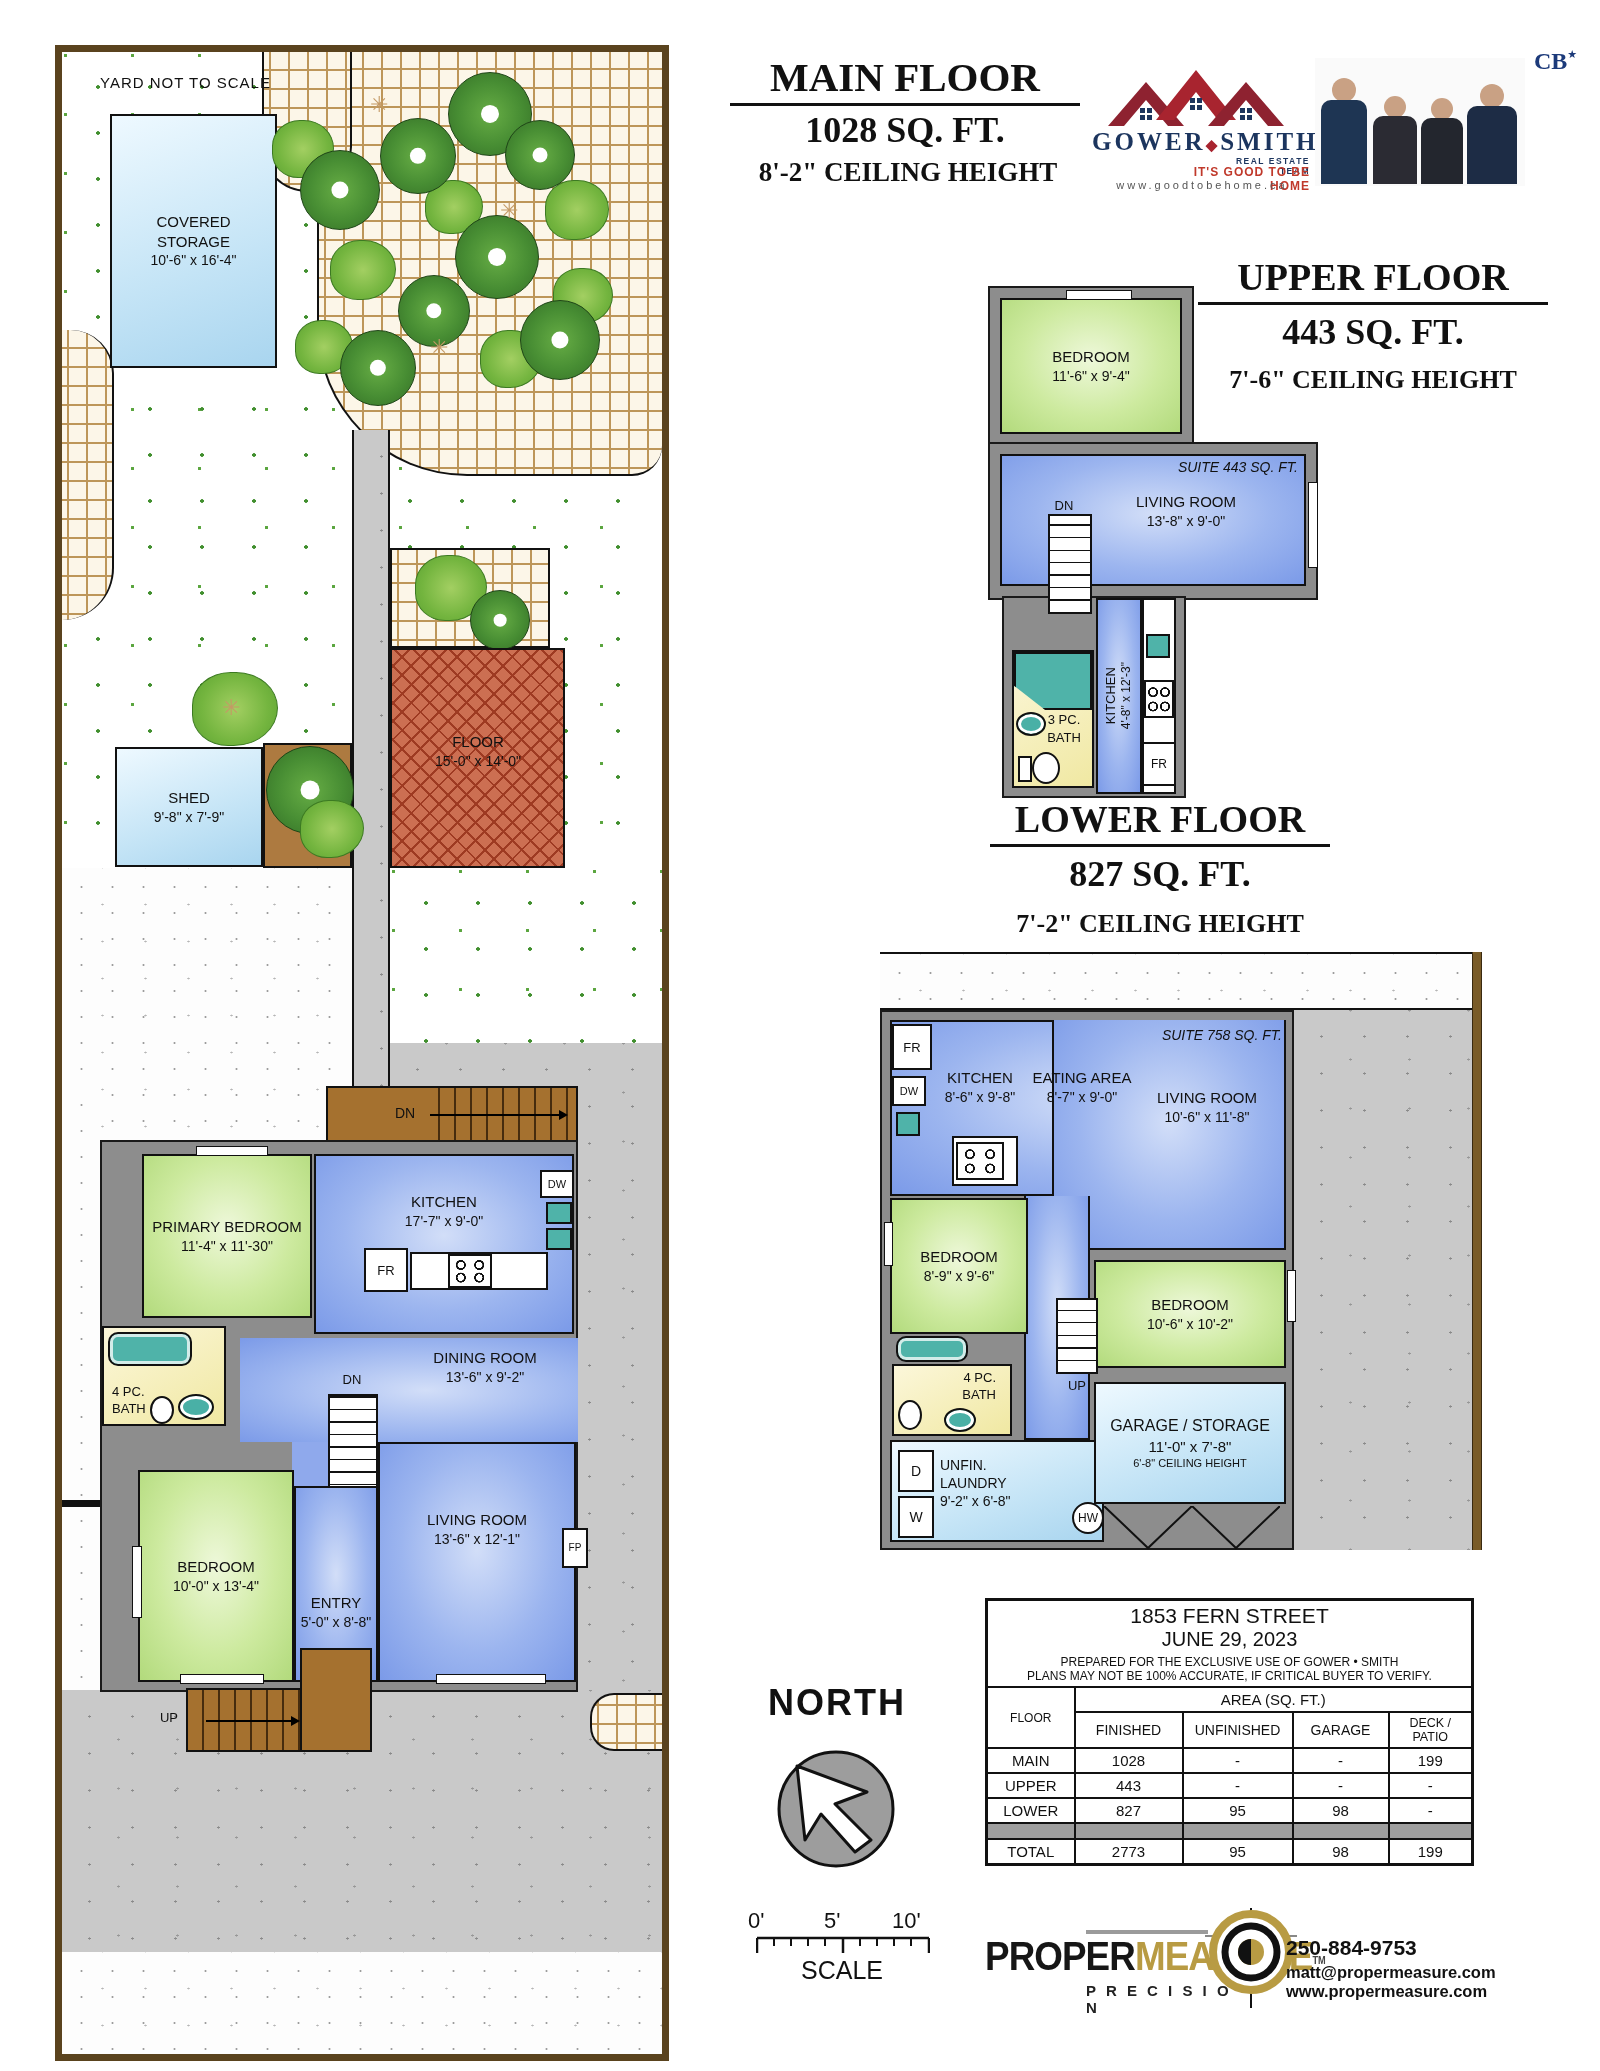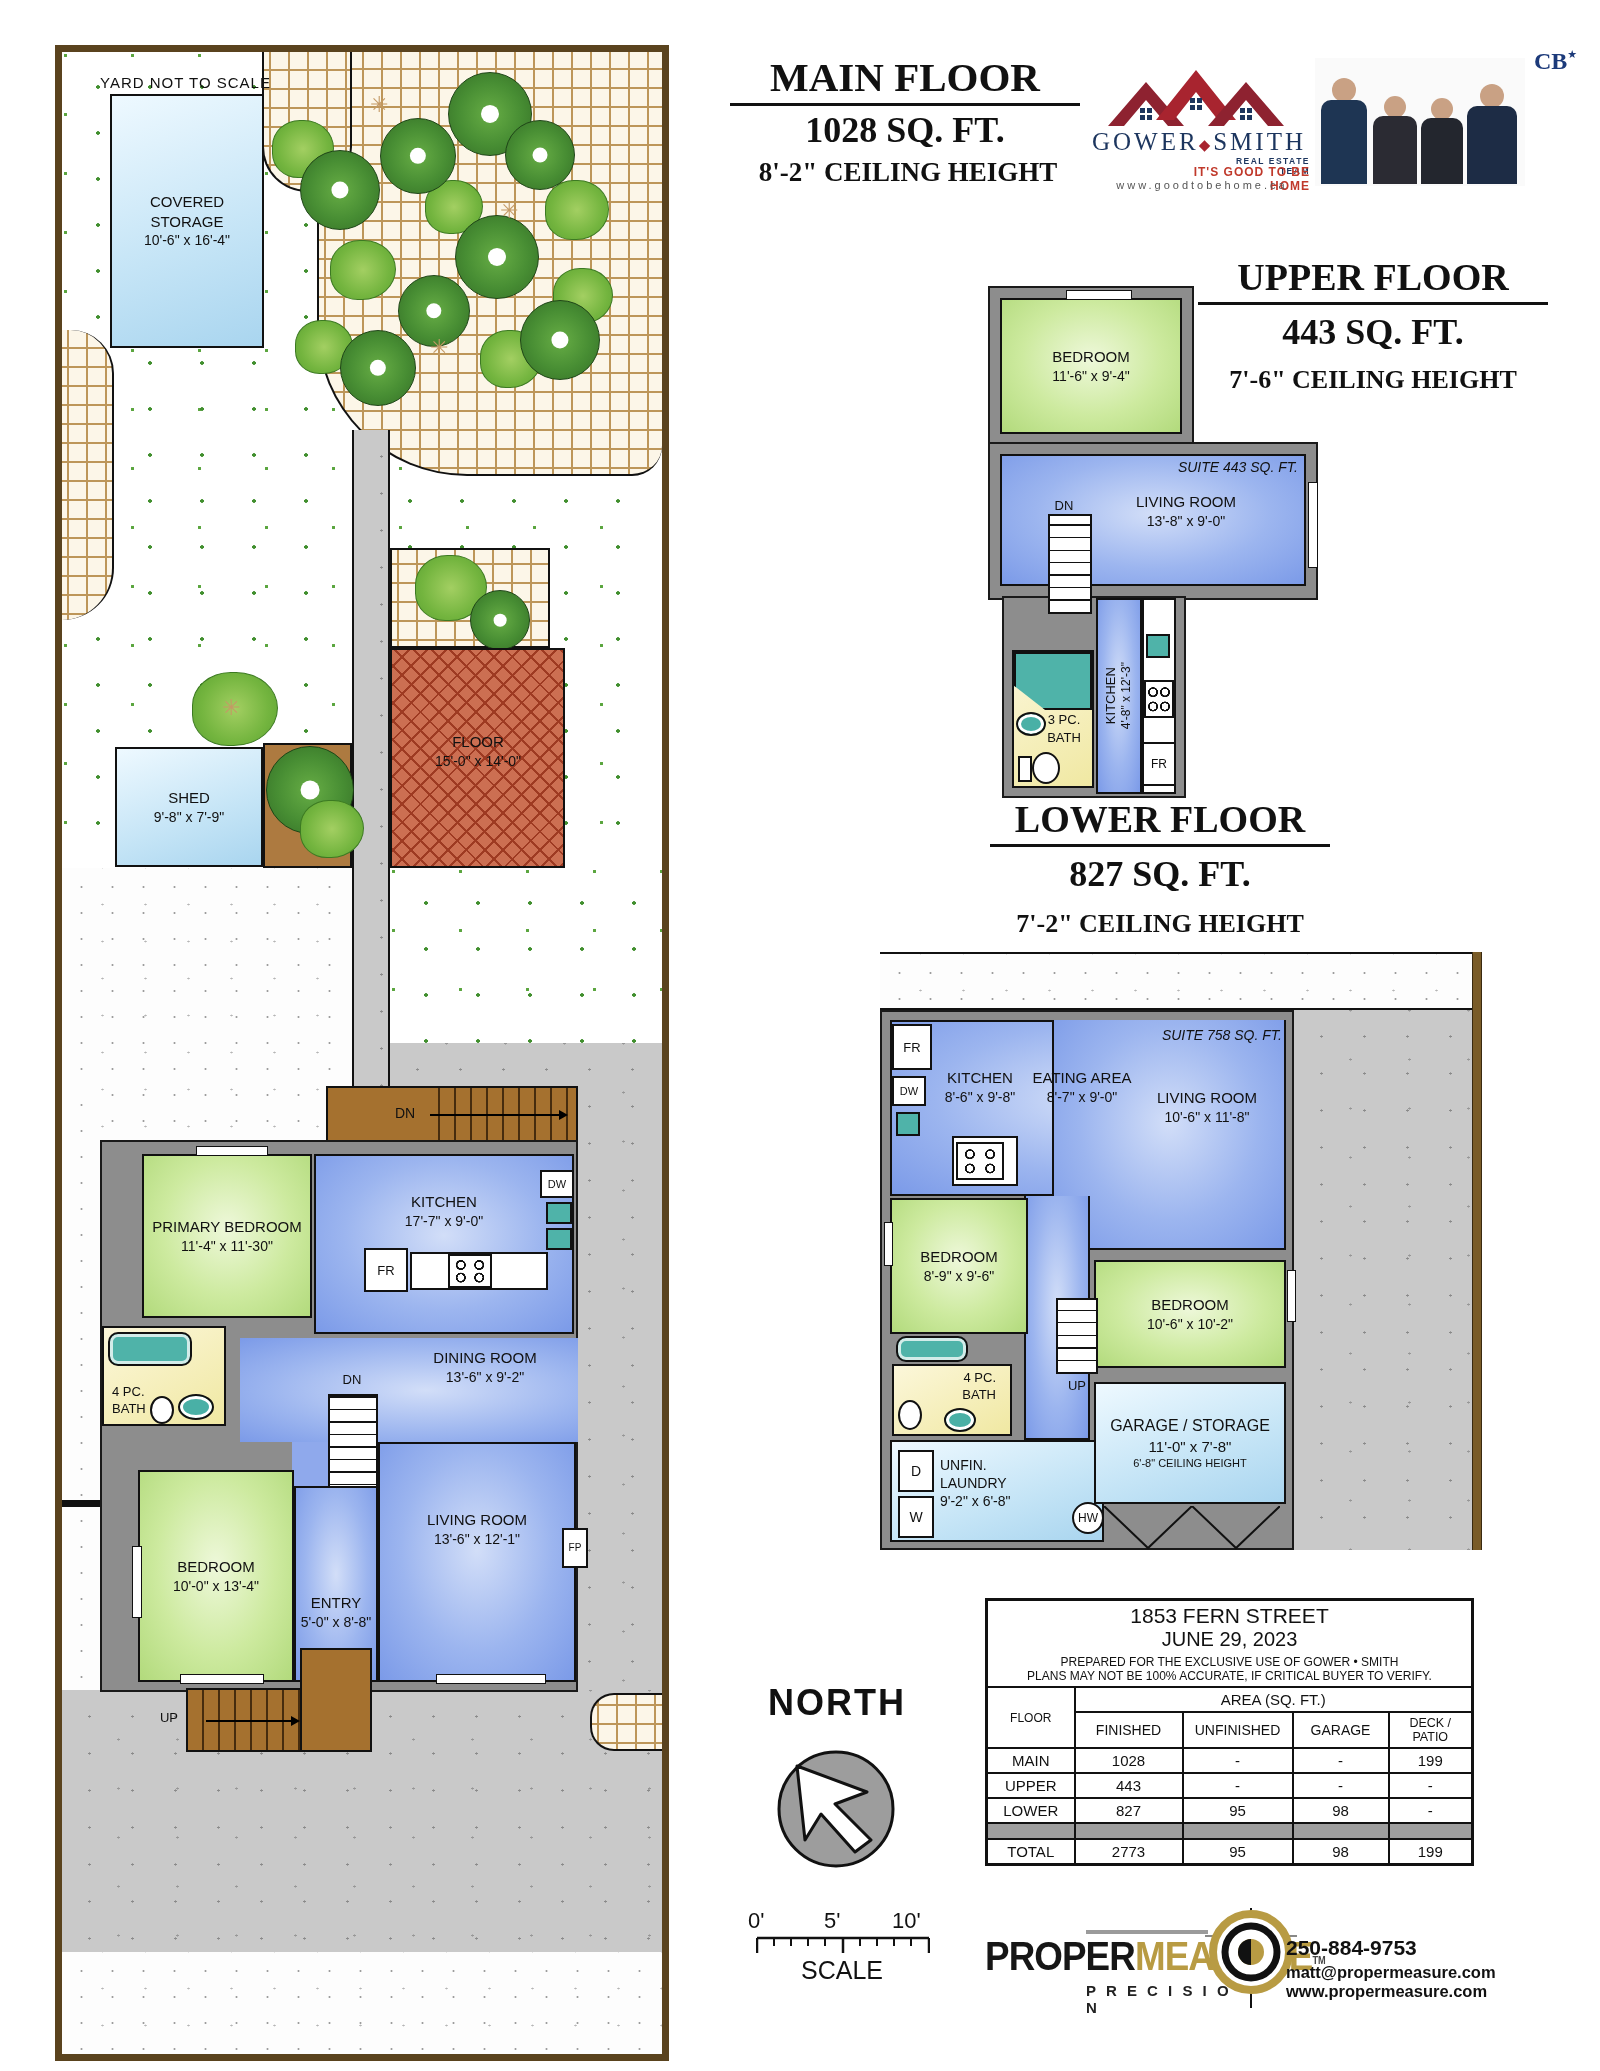--- a/index.html
+++ b/index.html
@@ -57,21 +57,21 @@
 <body>
 
 <div class="grass" style="left:62px;top:52px;width:600px;height:812px"></div>
 
 <div class="weave" style="left:317px;top:52px;width:345px;height:424px;border:2px solid #111;border-top:none;border-right:none;border-radius:0 0 30px 150px"></div>
 <div class="weave" style="left:262px;top:52px;width:90px;height:140px;border:2px solid #111;border-top:none;border-radius:0 0 45px 45px"></div>
 <div class="weave" style="left:62px;top:330px;width:52px;height:290px;border-right:2px solid #111;border-radius:0 50px 60px 0"></div>
 
 <div class="lbl" style="left:100px;top:73px;width:200px;font-size:15px;letter-spacing:1px;text-align:left">YARD NOT TO SCALE</div>
 
-<div class="room lblue" style="left:110px;top:94px;width:154px;height:254px">
+<div class="room lblue" style="left:110px;top:114px;width:167px;height:254px">
   <span class="nm" style="width:110px">COVERED STORAGE</span>
   <span class="dm">10'-6" x 16'-4"</span>
 </div>
 
 <div class="shrub" style="left:272px;top:120px;width:62px;height:58px"></div>
 <div class="shrub" style="left:330px;top:240px;width:66px;height:60px"></div>
 <div class="shrub" style="left:295px;top:320px;width:58px;height:54px"></div>
 <div class="shrub" style="left:545px;top:180px;width:64px;height:60px"></div>
 <div class="shrub" style="left:553px;top:268px;width:60px;height:56px"></div>
 <div class="shrub" style="left:425px;top:180px;width:58px;height:54px"></div>
@@ -202,21 +202,21 @@
     <rect x="49" y="55" width="5" height="5" fill="#1c355e"></rect>
   <rect x="92" y="38" width="5" height="5" fill="#1c355e"></rect>
     <rect x="99" y="38" width="5" height="5" fill="#1c355e"></rect>
   <rect x="92" y="45" width="5" height="5" fill="#1c355e"></rect>
     <rect x="99" y="45" width="5" height="5" fill="#1c355e"></rect>
   <rect x="142" y="48" width="5" height="5" fill="#1c355e"></rect>
     <rect x="149" y="48" width="5" height="5" fill="#1c355e"></rect>
   <rect x="142" y="55" width="5" height="5" fill="#1c355e"></rect>
     <rect x="149" y="55" width="5" height="5" fill="#1c355e"></rect>
 </svg>
-<div class="abs" style="left:1092px;top:128px;width:220px;font-family:'Liberation Serif',serif;font-weight:400;font-size:25px;letter-spacing:3px;color:#1c355e">
+<div class="abs" style="left:1092px;top:128px;width:220px;text-align:center;font-family:'Liberation Serif',serif;font-weight:700;font-size:25px;letter-spacing:3px;color:#1c355e">
   <span>GOWER</span><span style="color:#a8242f;font-size:15px">◆</span><span>SMITH</span>
 </div>
 <div class="abs" style="left:1205px;top:156px;width:105px;text-align:right;font-size:8.5px;letter-spacing:1.5px;color:#1c355e;font-weight:700">REAL ESTATE TEAM</div>
 <div class="abs" style="left:1150px;top:165px;width:160px;text-align:right;font-size:12px;letter-spacing:1px;color:#c0392b;font-weight:700">IT'S GOOD TO BE HOME</div>
 <div class="abs" style="left:1092px;top:179px;width:220px;text-align:center;font-size:11px;letter-spacing:3px;color:#555">www.goodtobehome.ca</div>
 
 <div class="abs" style="left:1315px;top:58px;width:210px;height:128px;background:#fafafa">
   <div class="person" style="left:6px">
       <div class="head"></div>
       <div class="pbody" style="width:46px;height:84px;background:#1e3553"></div>

